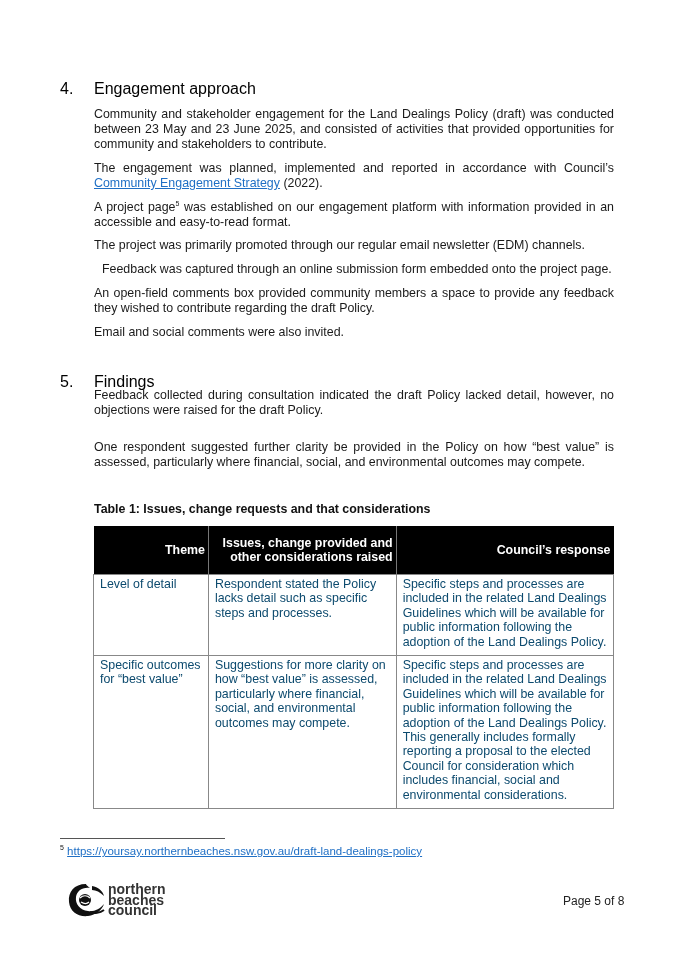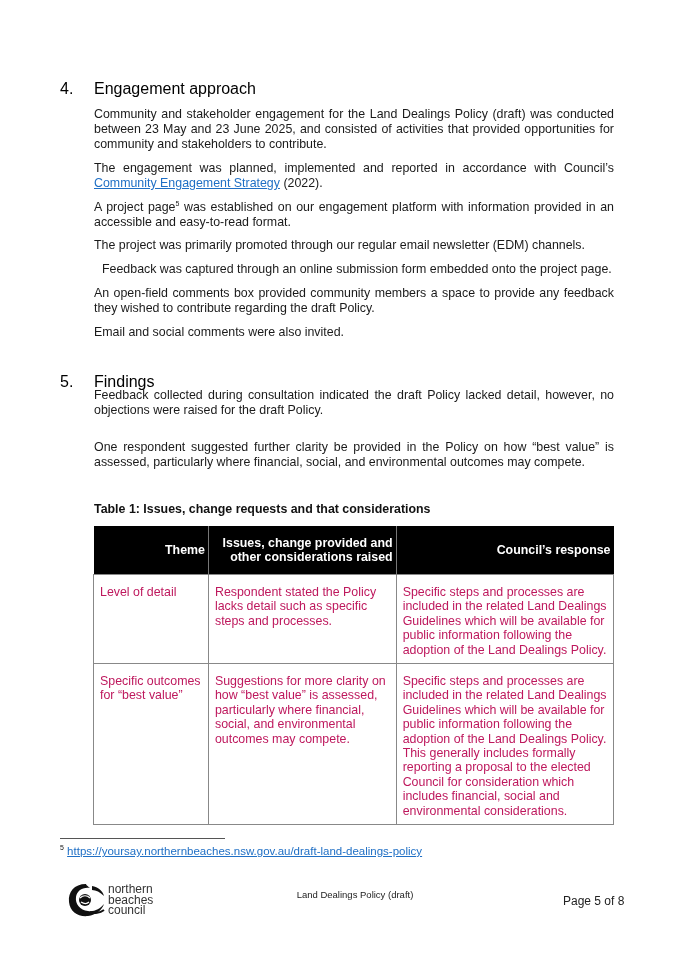--- a/index.html
+++ b/index.html
@@ -9,30 +9,30 @@
   .h .num { display: inline-block; width: 34px; }
   .p { position: absolute; left: 94px; width: 520px; font-size: 12.4px; line-height: 15px;
        text-align: justify; color: #1a1a1a; }
   .link { color: #1f6fc5; text-decoration: underline; }
   sup { font-size: 7px; line-height: 0; }
   .caption { position: absolute; left: 94px; top: 502px; font-size: 12.4px; font-weight: bold; color:#111; }
   table { position: absolute; left: 93px; top: 526px; width: 521px; border-collapse: collapse;
           font-size: 12.4px; line-height: 14.4px; }
   th { background: #000; color: #fff; font-weight: bold; text-align: right;
        height: 48px; padding: 0 3px; border-left: 1px solid #777; line-height: 14px; }
-  td { vertical-align: top; border: 1px solid #888; padding: 10px 5px 6px 6px; color:#be185d; }
+  td { vertical-align: top; border: 1px solid #888; padding: 2px 5px 6px 6px; color:#0c4a6e; }
   .c1 { width: 108px; } .c2 { width: 180px; } .c3 { width: 210px; }
   .fnrule { position: absolute; left: 60px; top: 838px; width: 165px; height: 1px; background: #555; }
   .fn { position: absolute; left: 60px; top: 845px; font-size: 11.5px; }
   .fn .link { color: #1f6fc5; }
   .footer-center { position: absolute; left: 240px; width: 230px; top: 889px; text-align: center;
                    font-size: 9.5px; line-height: 12px; color: #222; }
   .page-num { position: absolute; left: 563px; top: 894px; font-size: 12px; color: #222; }
   .logo { position: absolute; left: 66px; top: 882px; width: 40px; height: 36px; }
-  .logo-text { position: absolute; left: 108px; top: 884px; font-size: 12px; line-height: 10.5px; color: #333; }
+  .logo-text { position: absolute; left: 108px; top: 884px; font-size: 14px; line-height: 10.5px; color: #333; font-weight: bold; }
 </style>
 </head>
 <body>
 
 <div class="h" style="top:80px;">
   <span class="num">4.</span><span>Engagement approach</span>
 </div>
 <div class="p" style="top:107px;">Community and stakeholder engagement for the Land Dealings Policy (draft) was conducted between 23 May and 23 June 2025, and consisted of activities that provided opportunities for community and stakeholders to contribute.</div>
 <div class="p" style="top:161px;">
   <span>The engagement was planned, implemented and reported in accordance with Council’s </span><a class="link">Community Engagement Strategy</a><span> (2022).</span>
@@ -86,15 +86,14 @@
   <circle cx="19" cy="18" r="6" fill="#111"></circle>
   <path d="M14 16 C17 13 21 13 24 16 M15 20 C18 22 21 22 23 20" stroke="#fff" stroke-width="1.2" fill="none"></path>
   <path d="M24 30 C28 32 34 31 38 28" stroke="#111" stroke-width="2" fill="none"></path>
 </svg>
 <div class="logo-text">
   <div>northern</div>
   <div>beaches</div>
   <div>council</div>
 </div>
 <div class="footer-center">
-  <div>Land Dealings Policy (draft)</div>
 </div>
 <div class="page-num">Page 5 of 8</div>
 
 </body></html>

